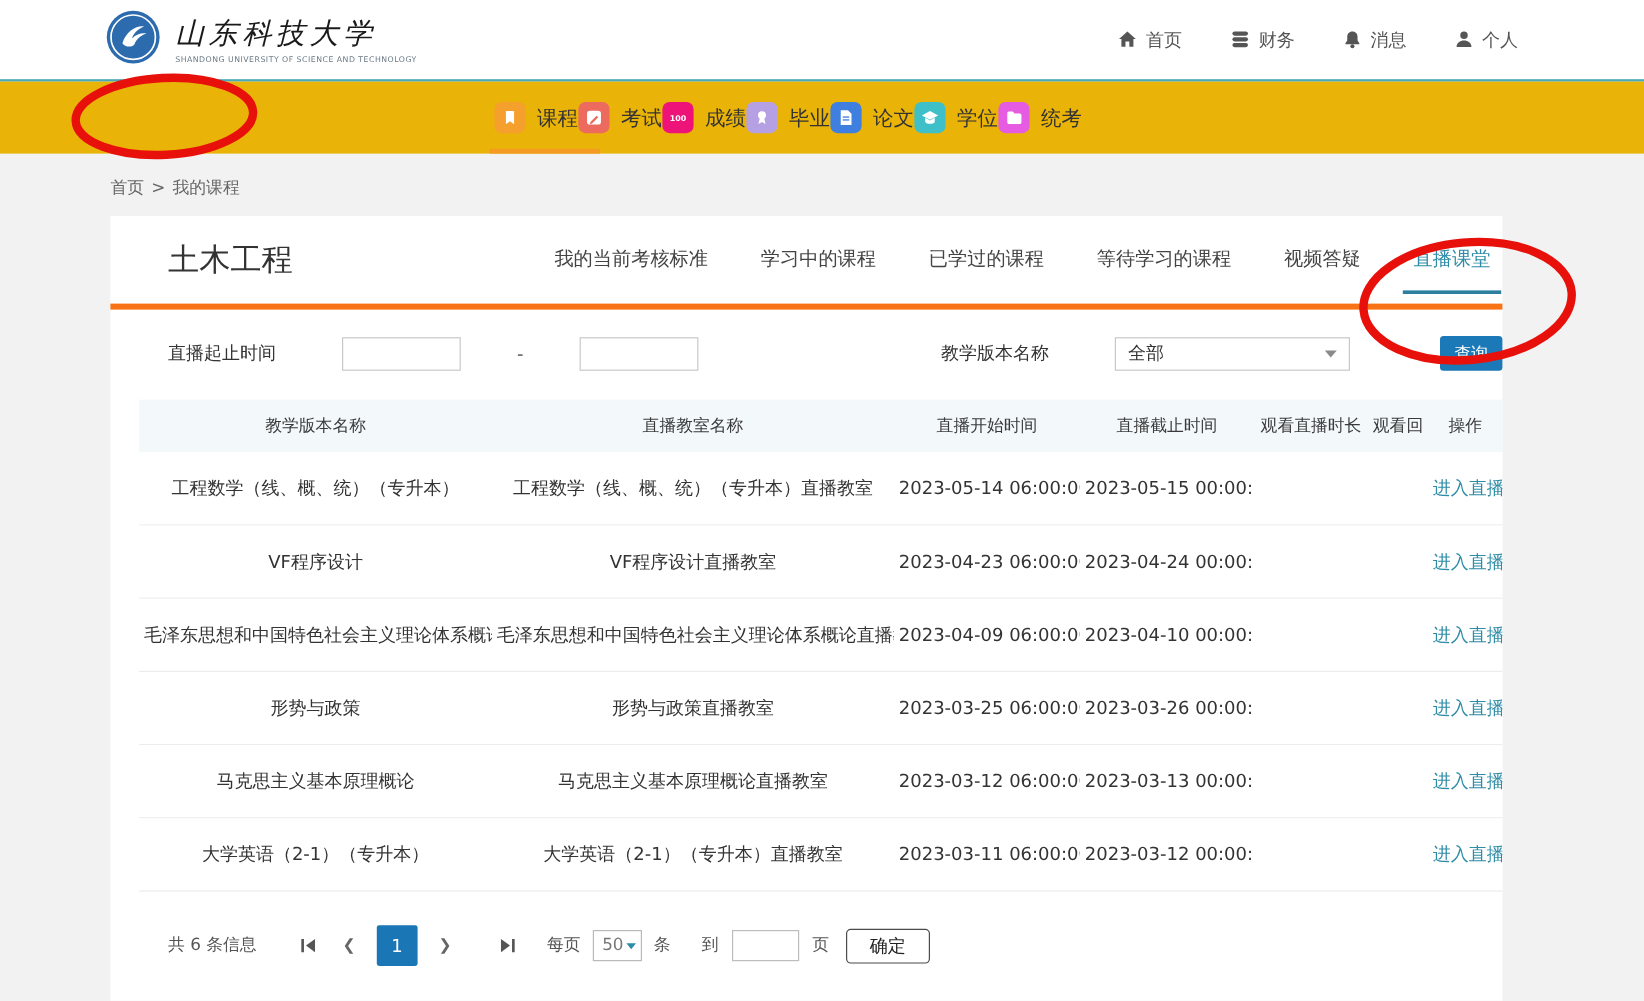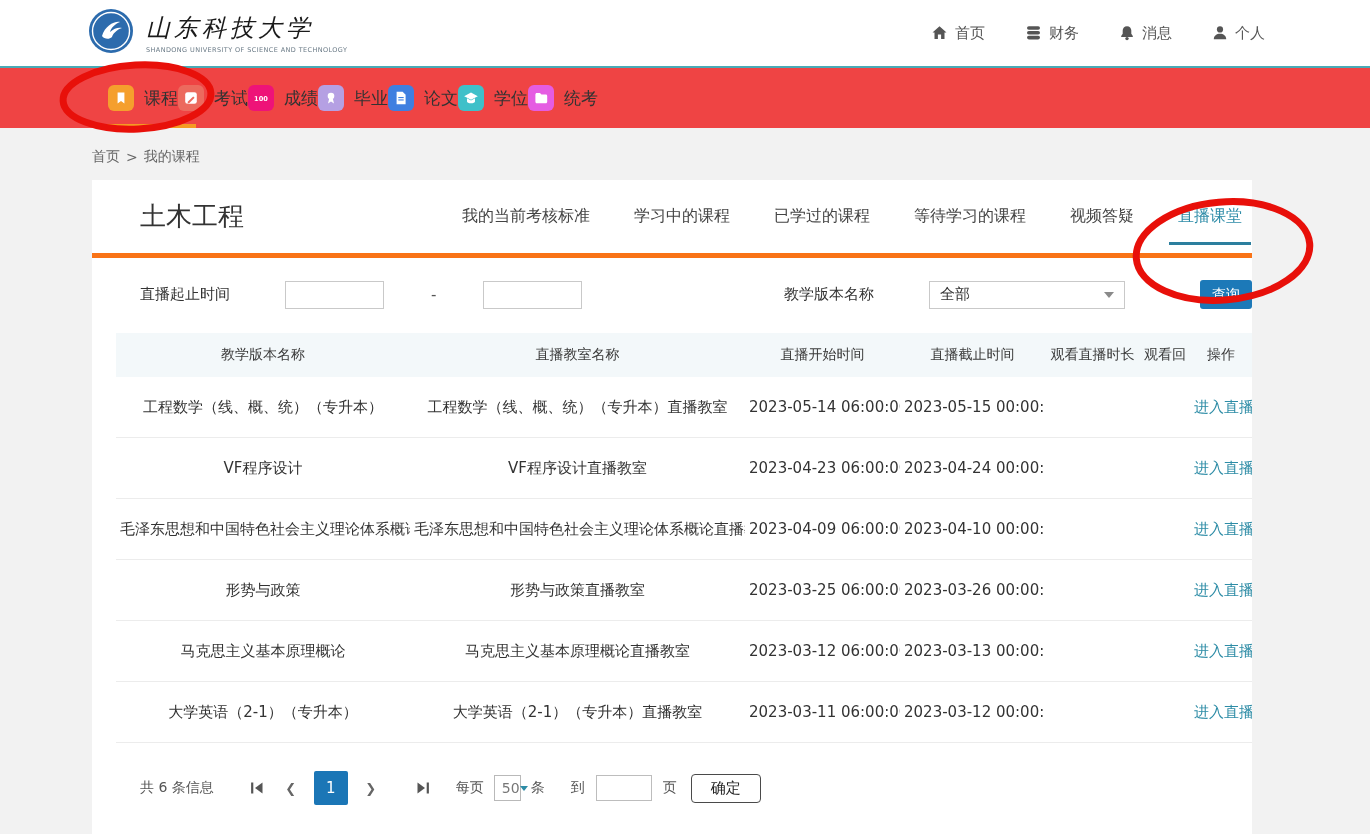--- a/index.html
+++ b/index.html
@@ -12,22 +12,22 @@
   .logo { display:flex; align-items:center; gap:12px; cursor:pointer; }
   .logo-cn { font-size:24px; color:#1a1a1a; font-weight:normal; font-style:italic; letter-spacing:4px; }
   .logo-en { font-size:6.5px; color:#6a7a86; letter-spacing:.4px; margin-top:2px; }
   .topmenu { display:flex; align-items:center; gap:40px; }
   .topmenu-item { display:flex; align-items:center; gap:7px; font-size:15px; color:#555; cursor:pointer; }
   .topmenu-item svg { display:block; }
 
   .teal-line { height:2px; background:#48aab6; }
 
   
-  .navbar { height:60px; background:#ef4444; display:flex; align-items:center;
-    justify-content:flex-start; padding:0 165px 0 108px; position:relative; }
+  .navbar { height:60px; background:#eab308; display:flex; align-items:center;
+    justify-content:center; padding:0 165px 0 108px; position:relative; }
   .nav-item { display:flex; align-items:center; gap:10px; cursor:pointer; position:relative;
     height:60px; }
   .nav-icon { width:26px; height:26px; border-radius:6px; display:flex; align-items:center;
     justify-content:center; flex:0 0 26px; }
   .nav-label { font-size:17px; color:#333; }
   .nav-underline { position:absolute; left:-4px; bottom:0; width:92px; height:4px; background:#f59a23; }
 
   
   .breadcrumb { padding:20px 0 14px 92px; font-size:14px; color:#666;
     display:flex; align-items:center; gap:6px; }
@@ -68,21 +68,21 @@
   .c4 { width:95px; }  .c5 { width:50px; }  .c6 { width:62px; }
   .live-link { color:#2d8ca6; cursor:pointer; }
 
   
   .pagination { display:flex; align-items:center; padding:28px 0 0 48px; font-size:14px; color:#555; }
   .pg-total { margin-right:26px; color:#555; }
   .pg-nav { width:34px; height:34px; display:flex; align-items:center; justify-content:center; cursor:pointer; }
   .pg-cur { width:34px; height:34px; background:#1b76b6; color:#fff; display:flex; align-items:center;
     justify-content:center; border-radius:2px; font-size:15px; cursor:default; margin:0 6px; }
   .pg-arrow { font-size:13px; color:#666; }
-  .pg-select { width:27px; height:26px; border:1px solid #b9b9b9; display:flex; align-items:center;
+  .pg-select { width:41px; height:26px; border:1px solid #b9b9b9; display:flex; align-items:center;
     justify-content:space-between; padding:0 4px 0 7px; margin:0 6px; color:#777; cursor:pointer; background:#fff; }
   .pg-select .caret { border-top-width:5px; border-left-width:4px; border-right-width:4px; border-top-color:#2d8ca6; }
   .pg-goto-input { width:56px; height:26px; border:1px solid #bdbdbd; margin:0 7px; outline:none;
     font-size:14px; padding:0 5px; }
   .btn-confirm { width:70px; height:29px; background:#fff; border:1.5px solid #4a4a4a; border-radius:4px;
     font-size:15px; color:#222; cursor:pointer; margin-left:10px; font-family:inherit; }
   .pg-text { margin:0 4px; }
 
   
   .annotation-layer { position:absolute; left:0; top:0; width:1370px; height:834px;

